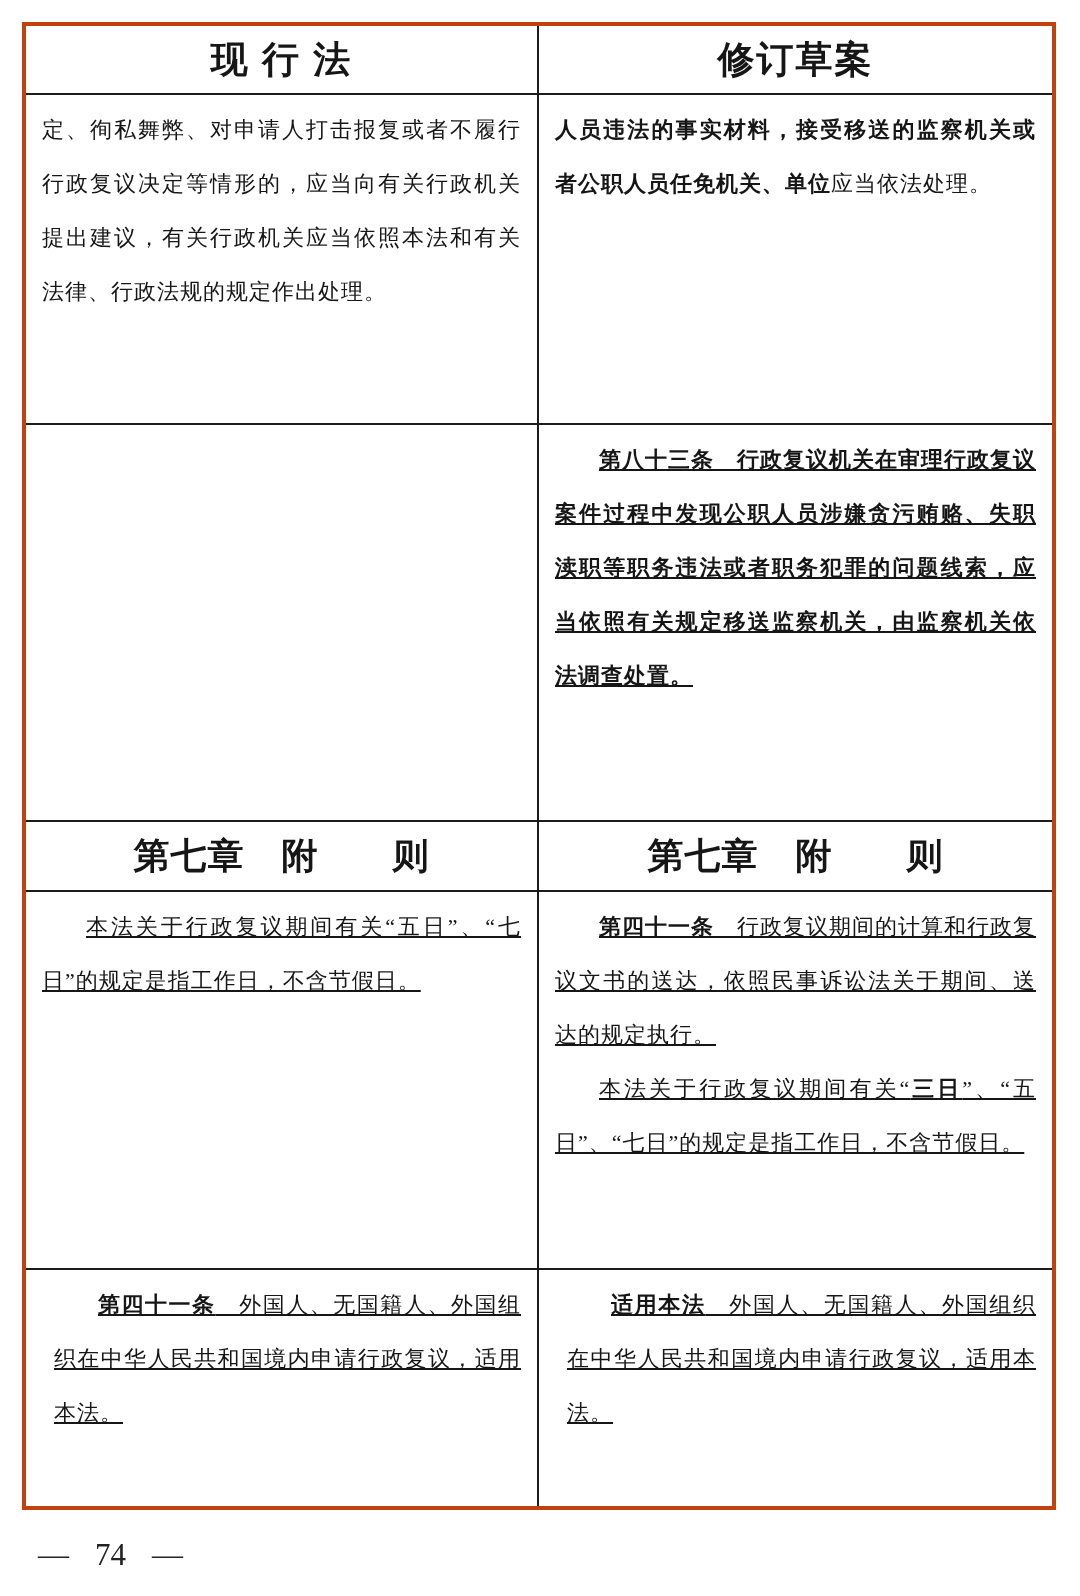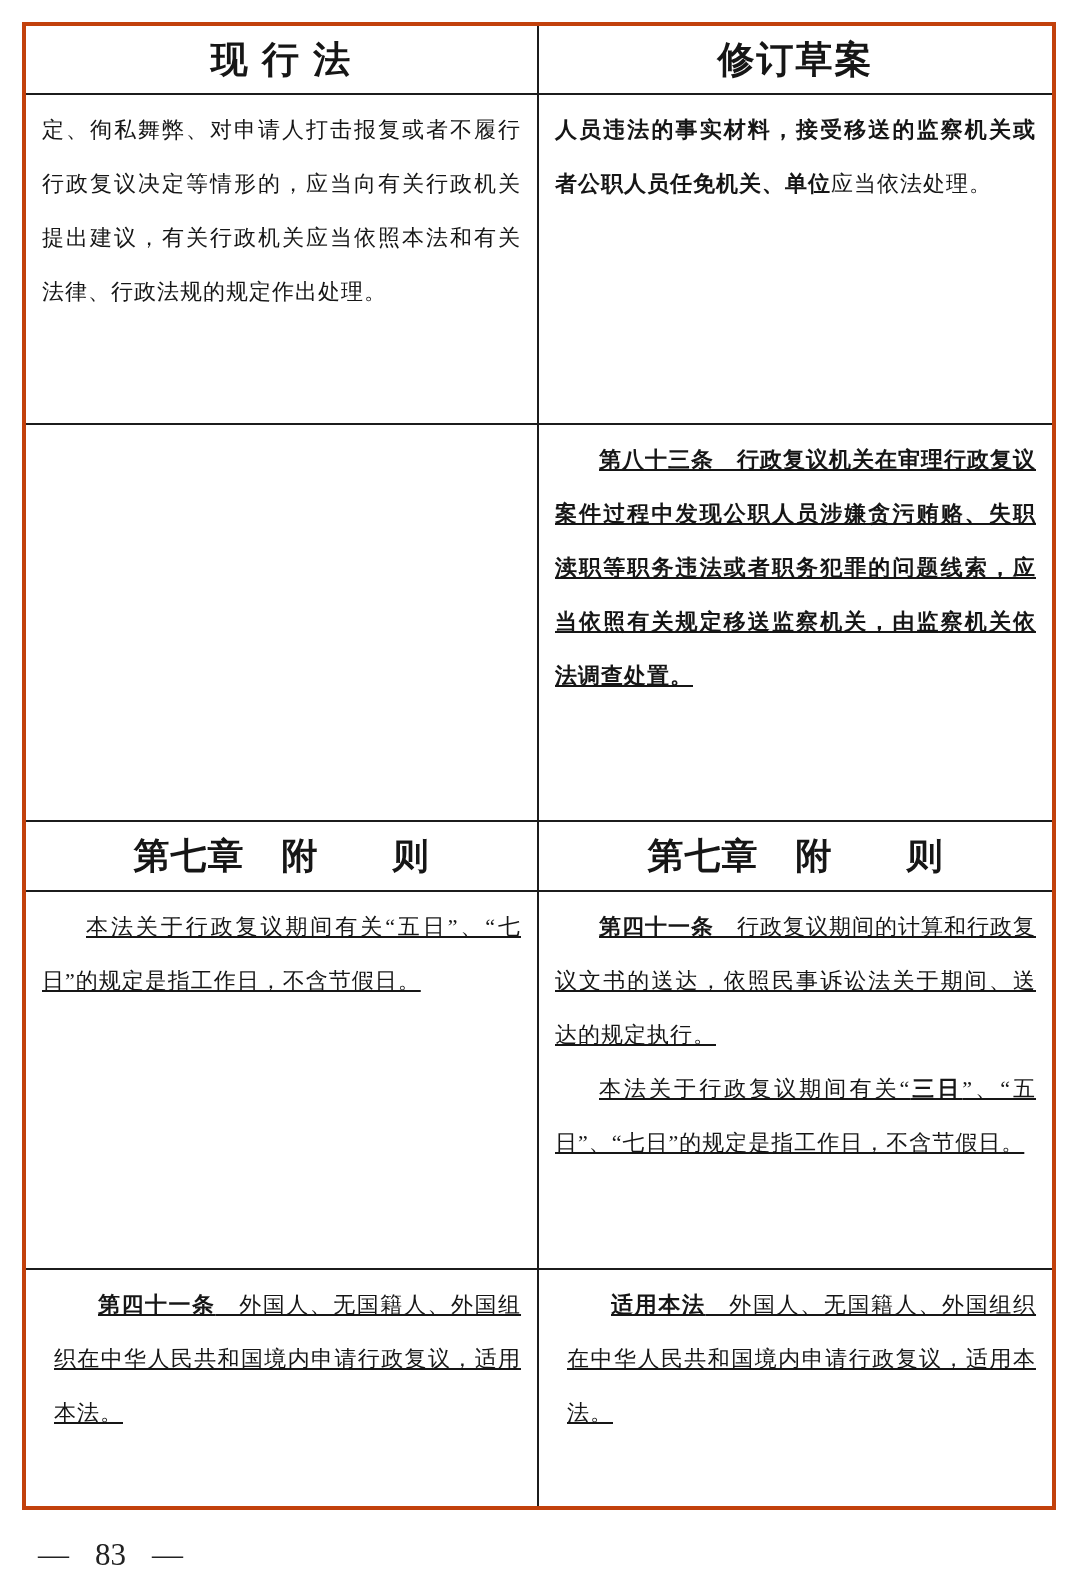--- a/index.html
+++ b/index.html
@@ -105,17 +105,17 @@
       <p class="para indent"><span class="seg-b">第四十一条</span><span>　外国人、无国籍人、外国组织在中华人民共和国境内申请行政复议，适用本法。</span></p>
     </div>
     <div class="cell row-last">
       <p class="para indent"><span class="seg-b">适用本法</span><span>　外国人、无国籍人、外国组织在中华人民共和国境内申请行政复议，适用本法。</span></p>
     </div>
 
   </div>
 
   <div class="footer">
     <span>—</span>
-    <span>83</span>
+    <span>74</span>
     <span>—</span>
   </div>
 
 </div>
 
 </body></html>

